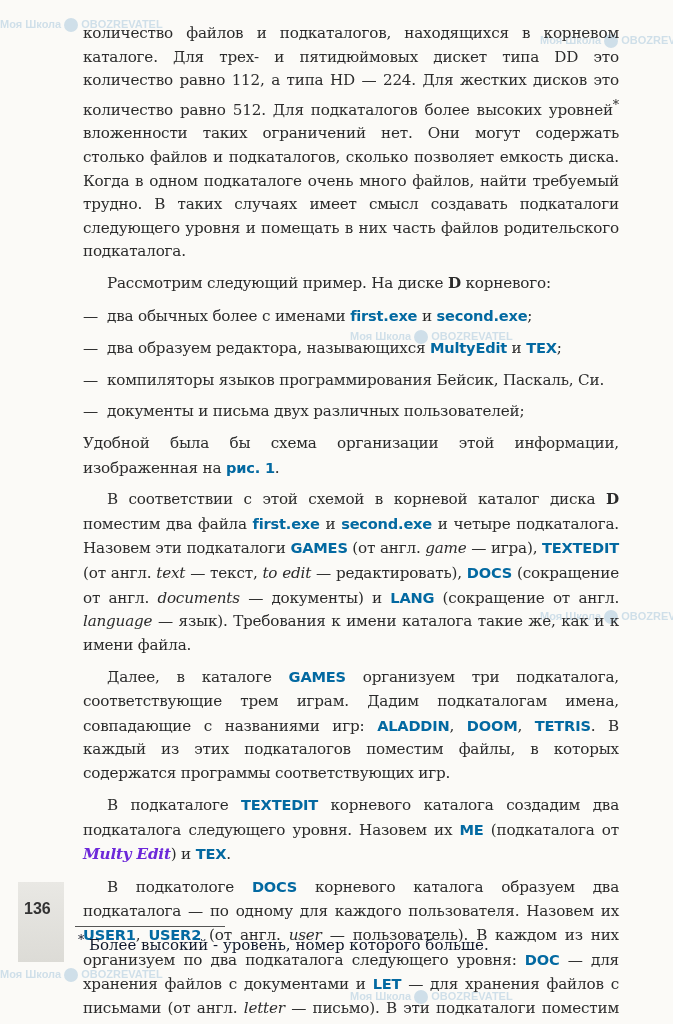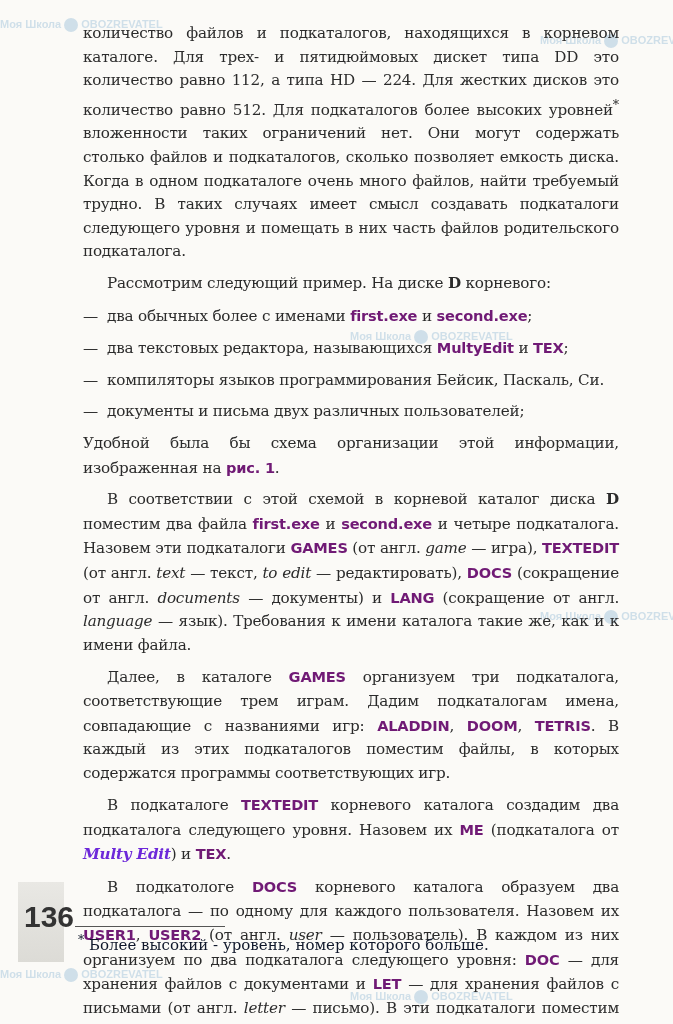--- a/index.html
+++ b/index.html
@@ -12,30 +12,30 @@
   }
   .page {
     position: absolute; left: 75px; top: 14px; width: 552px;
     font-size: 15.2px; line-height: 23.6px;
     text-align: justify; letter-spacing: -0.2px;
   }
   .p { margin: 8px; }
   .ind { text-indent: 24px; }
   .li { padding-left: 24px; text-indent: -24px; }
   .li .dash { display: inline-block; width: 24px; text-indent: 0; }
-  .hl { color: #701a75; font-weight: bold; font-family: "DejaVu Sans", "Liberation Sans", sans-serif; font-size: 14.6px; }
+  .hl { color: #0369a1; font-weight: bold; font-family: "DejaVu Sans", "Liberation Sans", sans-serif; font-size: 14.6px; }
   .hli { color: #6d28d9; font-weight: bold; font-style: italic; }
   .pagenum-tab {
     position: absolute; left: 18px; top: 882px; width: 46px; height: 80px;
     background: linear-gradient(#e9e8e4, #dcdbd6);
   }
   .pagenum {
     position: absolute; left: 24px; top: 900px;
     font-family: "Liberation Sans", sans-serif; font-weight: bold;
-    font-size: 30px; color: #333;
+    font-size: 16px; color: #333;
   }
   .fn-rule { position: absolute; left: 75px; top: 926px; width: 150px; height: 1px; background: #555; }
   .footnote {
     position: absolute; left: 78px; top: 932px;
     font-size: 15px; color: #0f172a;
   }
   .wm {
     position: absolute; font-family: "Liberation Sans", sans-serif;
     font-size: 11px; color: #c5d9e6; font-weight: bold; opacity: 0.8;
     white-space: nowrap;
@@ -52,21 +52,21 @@
 <div class="wm" style="left:350px;top:990px;"><span>Моя Школа</span><span class="circ"></span><span>OBOZREVATEL</span></div>
 <div class="wm" style="left:0px;top:968px;"><span>Моя Школа</span><span class="circ"></span><span>OBOZREVATEL</span></div>
 
 <div class="page">
   <p class="p"><span>количество файлов и подкаталогов, находящихся в корневом каталоге. Для трех- и пятидюймовых дискет типа DD это количество равно 112, а типа HD — 224. Для жестких дисков это количество равно 512. Для подкаталогов более высоких уровней</span><sup>*</sup><span> вложенности таких ограничений нет. Они могут содержать столько файлов и подкаталогов, сколько позволяет емкость диска. Когда в одном подкаталоге очень много файлов, найти требуемый трудно. В таких случаях имеет смысл создавать подкаталоги следующего уровня и помещать в них часть файлов родительского подкаталога.</span></p>
 
   <p class="p ind"><span>Рассмотрим следующий пример. На диске </span><b>D</b><span> корневого:</span></p>
 
   <div>
     <p class="p li"><span class="dash">—</span><span>два обычных более с именами </span><span class="hl">first.exe</span><span> и </span><span class="hl">second.exe</span><span>;</span></p>
-    <p class="p li"><span class="dash">—</span><span>два текстовых редактора, называющихся </span><span class="hl">MultyEdit</span><span> и </span><span class="hl">TEX</span><span>;</span></p>
+    <p class="p li"><span class="dash">—</span><span>два образуем редактора, называющихся </span><span class="hl">MultyEdit</span><span> и </span><span class="hl">TEX</span><span>;</span></p>
     <p class="p li"><span class="dash">—</span><span>компиляторы языков программирования Бейсик, Паскаль, Си.</span></p>
     <p class="p li"><span class="dash">—</span><span>документы и письма двух различных пользователей;</span></p>
   </div>
 
   <p class="p"><span>Удобной была бы схема организации этой информации, изображенная на </span><span class="hl">рис. 1</span><span>.</span></p>
 
   <p class="p ind"><span>В соответствии с этой схемой в корневой каталог диска </span><b>D</b><span> поместим два файла </span><span class="hl">first.exe</span><span> и </span><span class="hl">second.exe</span><span> и четыре подкаталога. Назовем эти подкаталоги </span><span class="hl">GAMES</span><span> (от англ. </span><i>game</i><span> — игра), </span><span class="hl">TEXTEDIT</span><span> (от англ. </span><i>text</i><span> — текст, </span><i>to edit</i><span> — редактировать), </span><span class="hl">DOCS</span><span> (сокращение от англ. </span><i>documents</i><span> — документы) и </span><span class="hl">LANG</span><span> (сокращение от англ. </span><i>language</i><span> — язык). Требования к имени каталога такие же, как и к имени файла.</span></p>
 
   <p class="p ind"><span>Далее, в каталоге </span><span class="hl">GAMES</span><span> организуем три подкаталога, соответствующие трем играм. Дадим подкаталогам имена, совпадающие с названиями игр: </span><span class="hl">ALADDIN</span><span>, </span><span class="hl">DOOM</span><span>, </span><span class="hl">TETRIS</span><span>. В каждый из этих подкаталогов поместим файлы, в которых содержатся программы соответствующих игр.</span></p>
 

